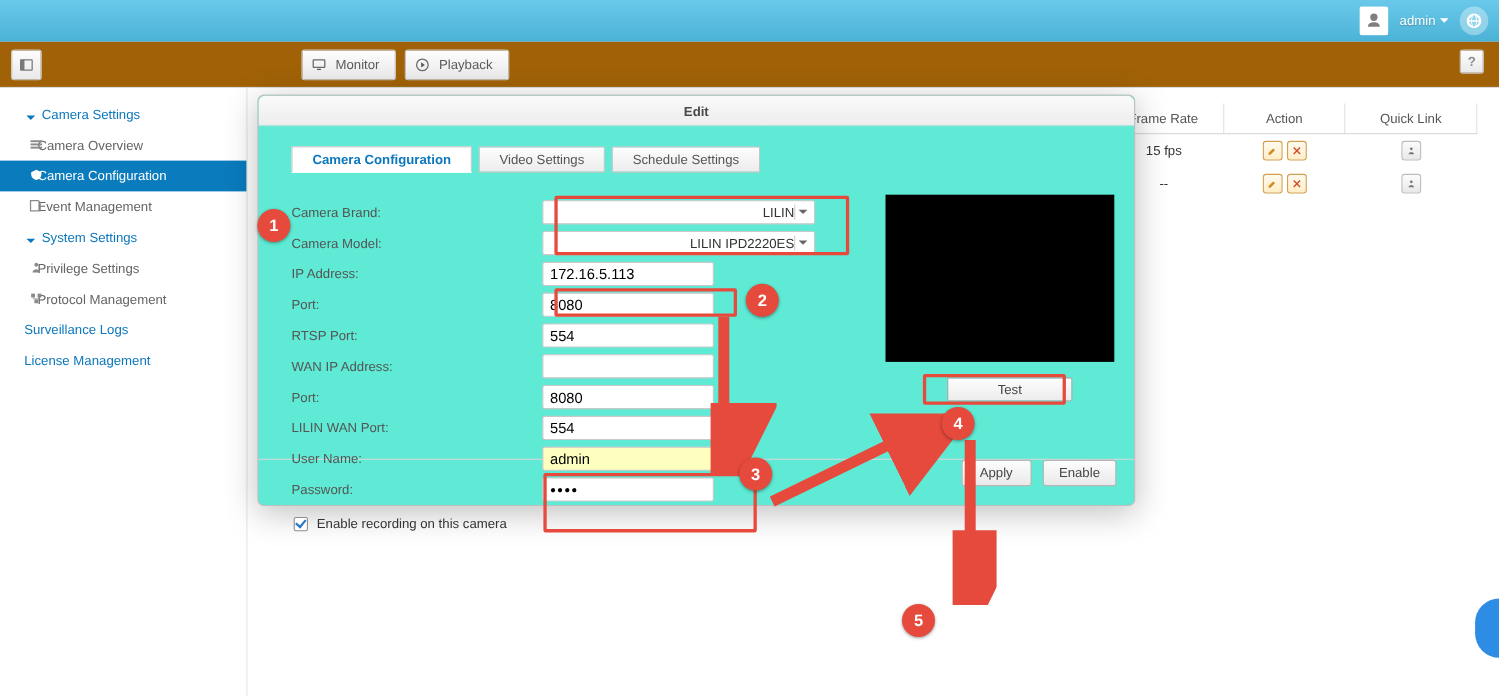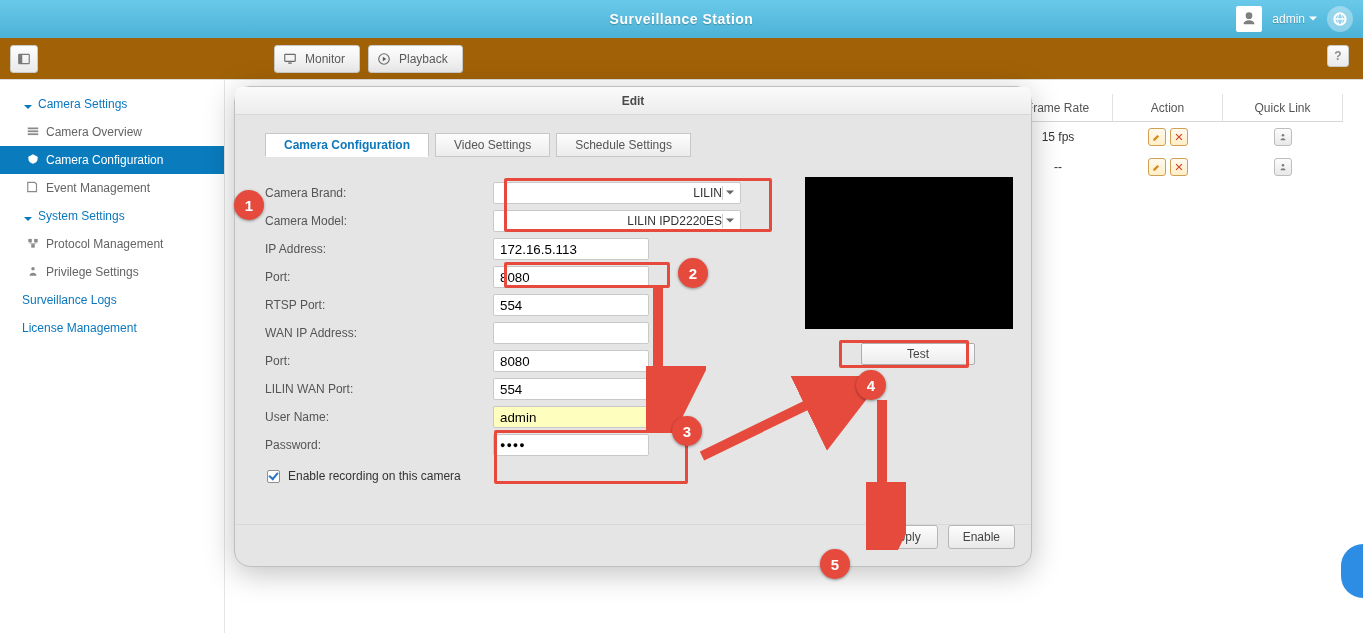--- a/index.html
+++ b/index.html
@@ -21,38 +21,38 @@
   .tb-btn{height:28px;background:linear-gradient(#fdfdfd,#e9e9e9);border:1px solid #c9c9c9;border-radius:3px;display:flex;align-items:center;padding:0 14px 0 8px;gap:8px;color:#5a5a5a;cursor:pointer}
   .tb-btn svg{fill:#5a5a5a}
   .tb-help{position:absolute;right:14px;top:7px;width:22px;height:22px;border:1px solid #c9c9c9;border-radius:3px;background:linear-gradient(#fdfdfd,#e9e9e9);display:flex;align-items:center;justify-content:center;color:#8c8c8c;font-weight:bold;cursor:pointer}
   .tb-spacer{width:220px}
 
   
   .body{display:flex;height:calc(633px - 38px - 42px);background:#fff}
   .sidebar{width:225px;padding:10px 0;border-right:1px solid #e5e5e5}
   .sb-group{color:#0b77bc;padding:7px 26px;display:flex;align-items:flex-end;gap:8px;cursor:pointer}
   .sb-group .tri{width:0;height:0;border-left:4px solid #0b77bc;border-top:4px solid transparent;border-bottom:4px solid transparent;transform:rotate(90deg)}
-  .sb-item{padding:7px 14px 7px 46px;color:#646464;display:flex;gap:10px;position:relative;cursor:pointer}
+  .sb-item{padding:7px 14px 7px 34px;color:#646464;display:flex;gap:10px;position:relative;cursor:pointer}
   .sb-item .ic{position:absolute;left:26px;top:6px;width:14px;height:14px}
   .sb-item.active{background:#0a7bbd;color:#fff}
   .sb-link{color:#0b77bc;padding:7px 14px 7px 22px;cursor:pointer}
 
   
   .main{flex:1;position:relative;padding:14px 20px 0 20px}
   .grid-head{display:flex;border-bottom:1px solid #d7d7d7;height:28px;align-items:center;color:#555}
   .grid-head>div{border-right:1px solid #e2e2e2;height:100%;display:flex;align-items:center;justify-content:center}
   .col-frate{width:110px}
   .col-action{width:110px}
   .col-quick{width:120px;border-right:none}
   .grid-row{display:flex;height:30px;align-items:center}
   .grid-row>div{display:flex;align-items:center;justify-content:center}
   .act-ico{width:18px;height:18px;border:1px solid #d0a050;border-radius:3px;background:linear-gradient(#fffaf0,#ffeec6);display:flex;align-items:center;justify-content:center;margin:0 2px}
 
   
-  .dialog{position:absolute;left:234px;top:86px;width:798px;height:481px;background:#e5e5e5;border:1px solid #bfbfbf;border-radius:16px;box-shadow:0 6px 30px rgba(0,0,0,.25);z-index:50}
+  .dialog{position:absolute;left:234px;top:86px;width:798px;height:374px;background:#5eead4;border:1px solid #bfbfbf;border-radius:6px;box-shadow:0 6px 30px rgba(0,0,0,.25);z-index:50}
   .dlg-title{height:28px;border-bottom:1px solid #d8d8d8;background:linear-gradient(#fafafa,#ededed);border-radius:6px 6px 0 0;display:flex;align-items:center;justify-content:center;font-weight:bold;color:#4a4a4a}
   .dlg-body{padding:18px 16px 0 30px;height:calc(100% - 28px - 42px);position:relative}
   .tabs{display:flex;gap:0;margin-bottom:22px}
   .tab{border:1px solid #c7c7c7;background:linear-gradient(#fdfdfd,#ececec);height:24px;padding:0 18px;display:flex;align-items:center;color:#555;cursor:pointer;font-size:12px}
   .tab + .tab{margin-left:6px}
   .tab.active{color:#0b77bc;font-weight:bold;border-bottom-color:#fff;background:#fff}
   .form-row{display:flex;align-items:center;height:28px;margin-bottom:0}
   .form-label{width:228px;color:#555}
   .form-input{width:156px;height:22px;border:1px solid #c9c9c9;border-radius:2px;padding:0 6px;background:#fff}
   .form-input.yellow{background:#feffbf}
@@ -71,21 +71,20 @@
   .anno-frame{position:absolute;border:3px solid #e74a3d;border-radius:2px;pointer-events:none;z-index:60}
   .anno-badge{position:absolute;width:30px;height:30px;background:#e64a3d;border-radius:50%;display:flex;align-items:center;justify-content:center;color:#fff;font-weight:bold;font-size:15px;box-shadow:0 1px 3px rgba(0,0,0,.4);z-index:65;pointer-events:none}
   .arrow-svg{position:absolute;z-index:62;pointer-events:none}
 
   .blob{position:absolute;right:0;bottom:35px;width:22px;height:54px;background:#2d8de5;border-radius:22px 0 0 22px;z-index:5}
 </style>
 </head>
 <body>
 
 <div class="topbar">
-  <div class="topbar-title">Surveillance Station</div>
   <div class="topbar-right">
     <div class="avatar">
       <svg width="16" height="16" viewBox="0 0 24 24">
           <path d="M12 12a5 5 0 1 0-5-5 5 5 0 0 0 5 5zm0 2c-4 0-8 2-8 5v1h16v-1c0-3-4-5-8-5z"></path>
         </svg>
     </div>
     <div class="user-drop">
       <span>admin</span>
       <svg width="8" height="8" viewBox="0 0 10 10" fill="#fff">
           <path d="M0 2l5 5 5-5z"></path>
@@ -150,33 +149,33 @@
           <path d="M7 10h8M7 14h8"></path>
         </svg>
       <span>Event Management</span>
     </div>
     <div class="sb-group">
         <span class="tri"></span>
         <span>System Settings</span>
       </div>
     <div class="sb-item">
       <svg class="ic" viewBox="0 0 24 24" fill="#8a8a8a">
+          <circle cx="12" cy="8" r="3"></circle>
+          <path d="M6 20c0-3 3-5 6-5s6 2 6 5z"></path>
+        </svg>
+      <span>Privilege Settings</span>
+    </div>
+    <div class="sb-item">
+      <svg class="ic" viewBox="0 0 24 24" fill="#8a8a8a">
           <rect x="4" y="5" width="6" height="6"></rect>
           <rect x="14" y="5" width="6" height="6"></rect>
           <rect x="9" y="14" width="6" height="6"></rect>
           <path d="M7 11v2h10v-2M12 14v-1" stroke="#8a8a8a" fill="none"></path>
         </svg>
       <span>Protocol Management</span>
-    </div>
-    <div class="sb-item">
-      <svg class="ic" viewBox="0 0 24 24" fill="#8a8a8a">
-          <circle cx="12" cy="8" r="3"></circle>
-          <path d="M6 20c0-3 3-5 6-5s6 2 6 5z"></path>
-        </svg>
-      <span>Privilege Settings</span>
     </div>
     <div class="sb-link">Surveillance Logs</div>
     <div class="sb-link">License Management</div>
   </div>
 
   <div class="main">
     <div style="display:flex;justify-content:flex-end">
       <div class="grid-head" style="width:340px">
         <div class="col-frate">Frame Rate</div>
         <div class="col-action">Action</div>

